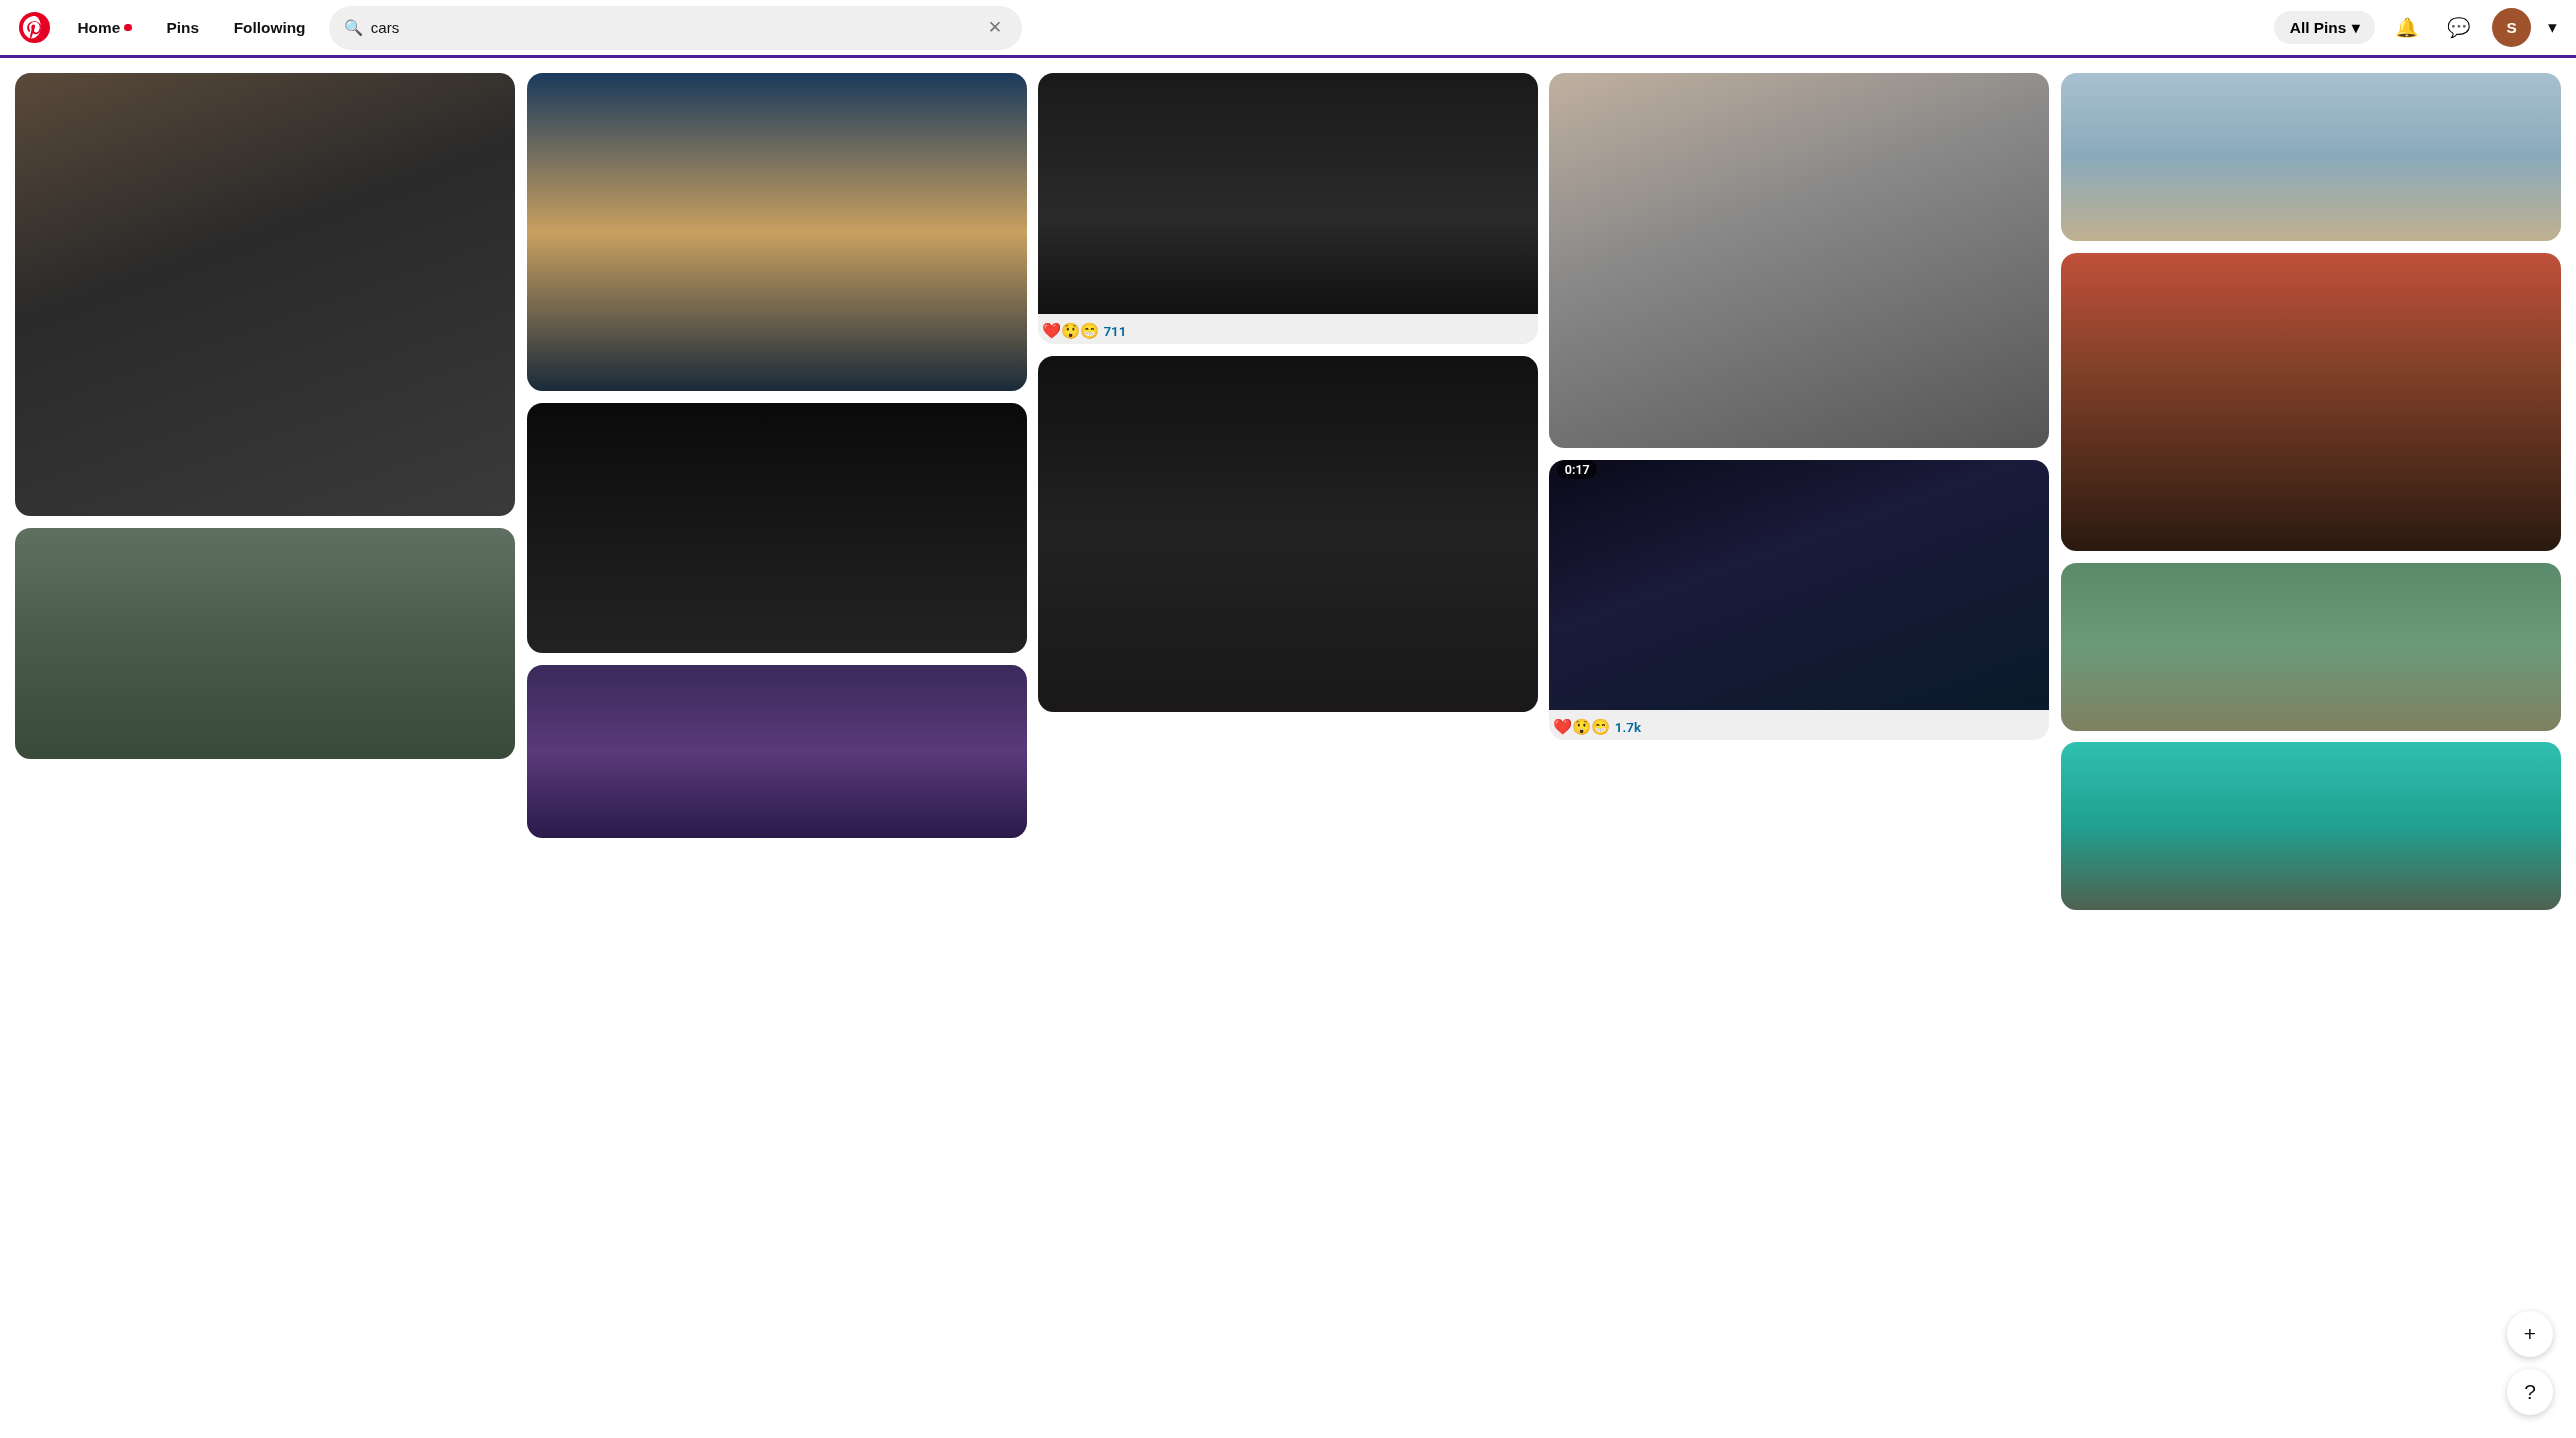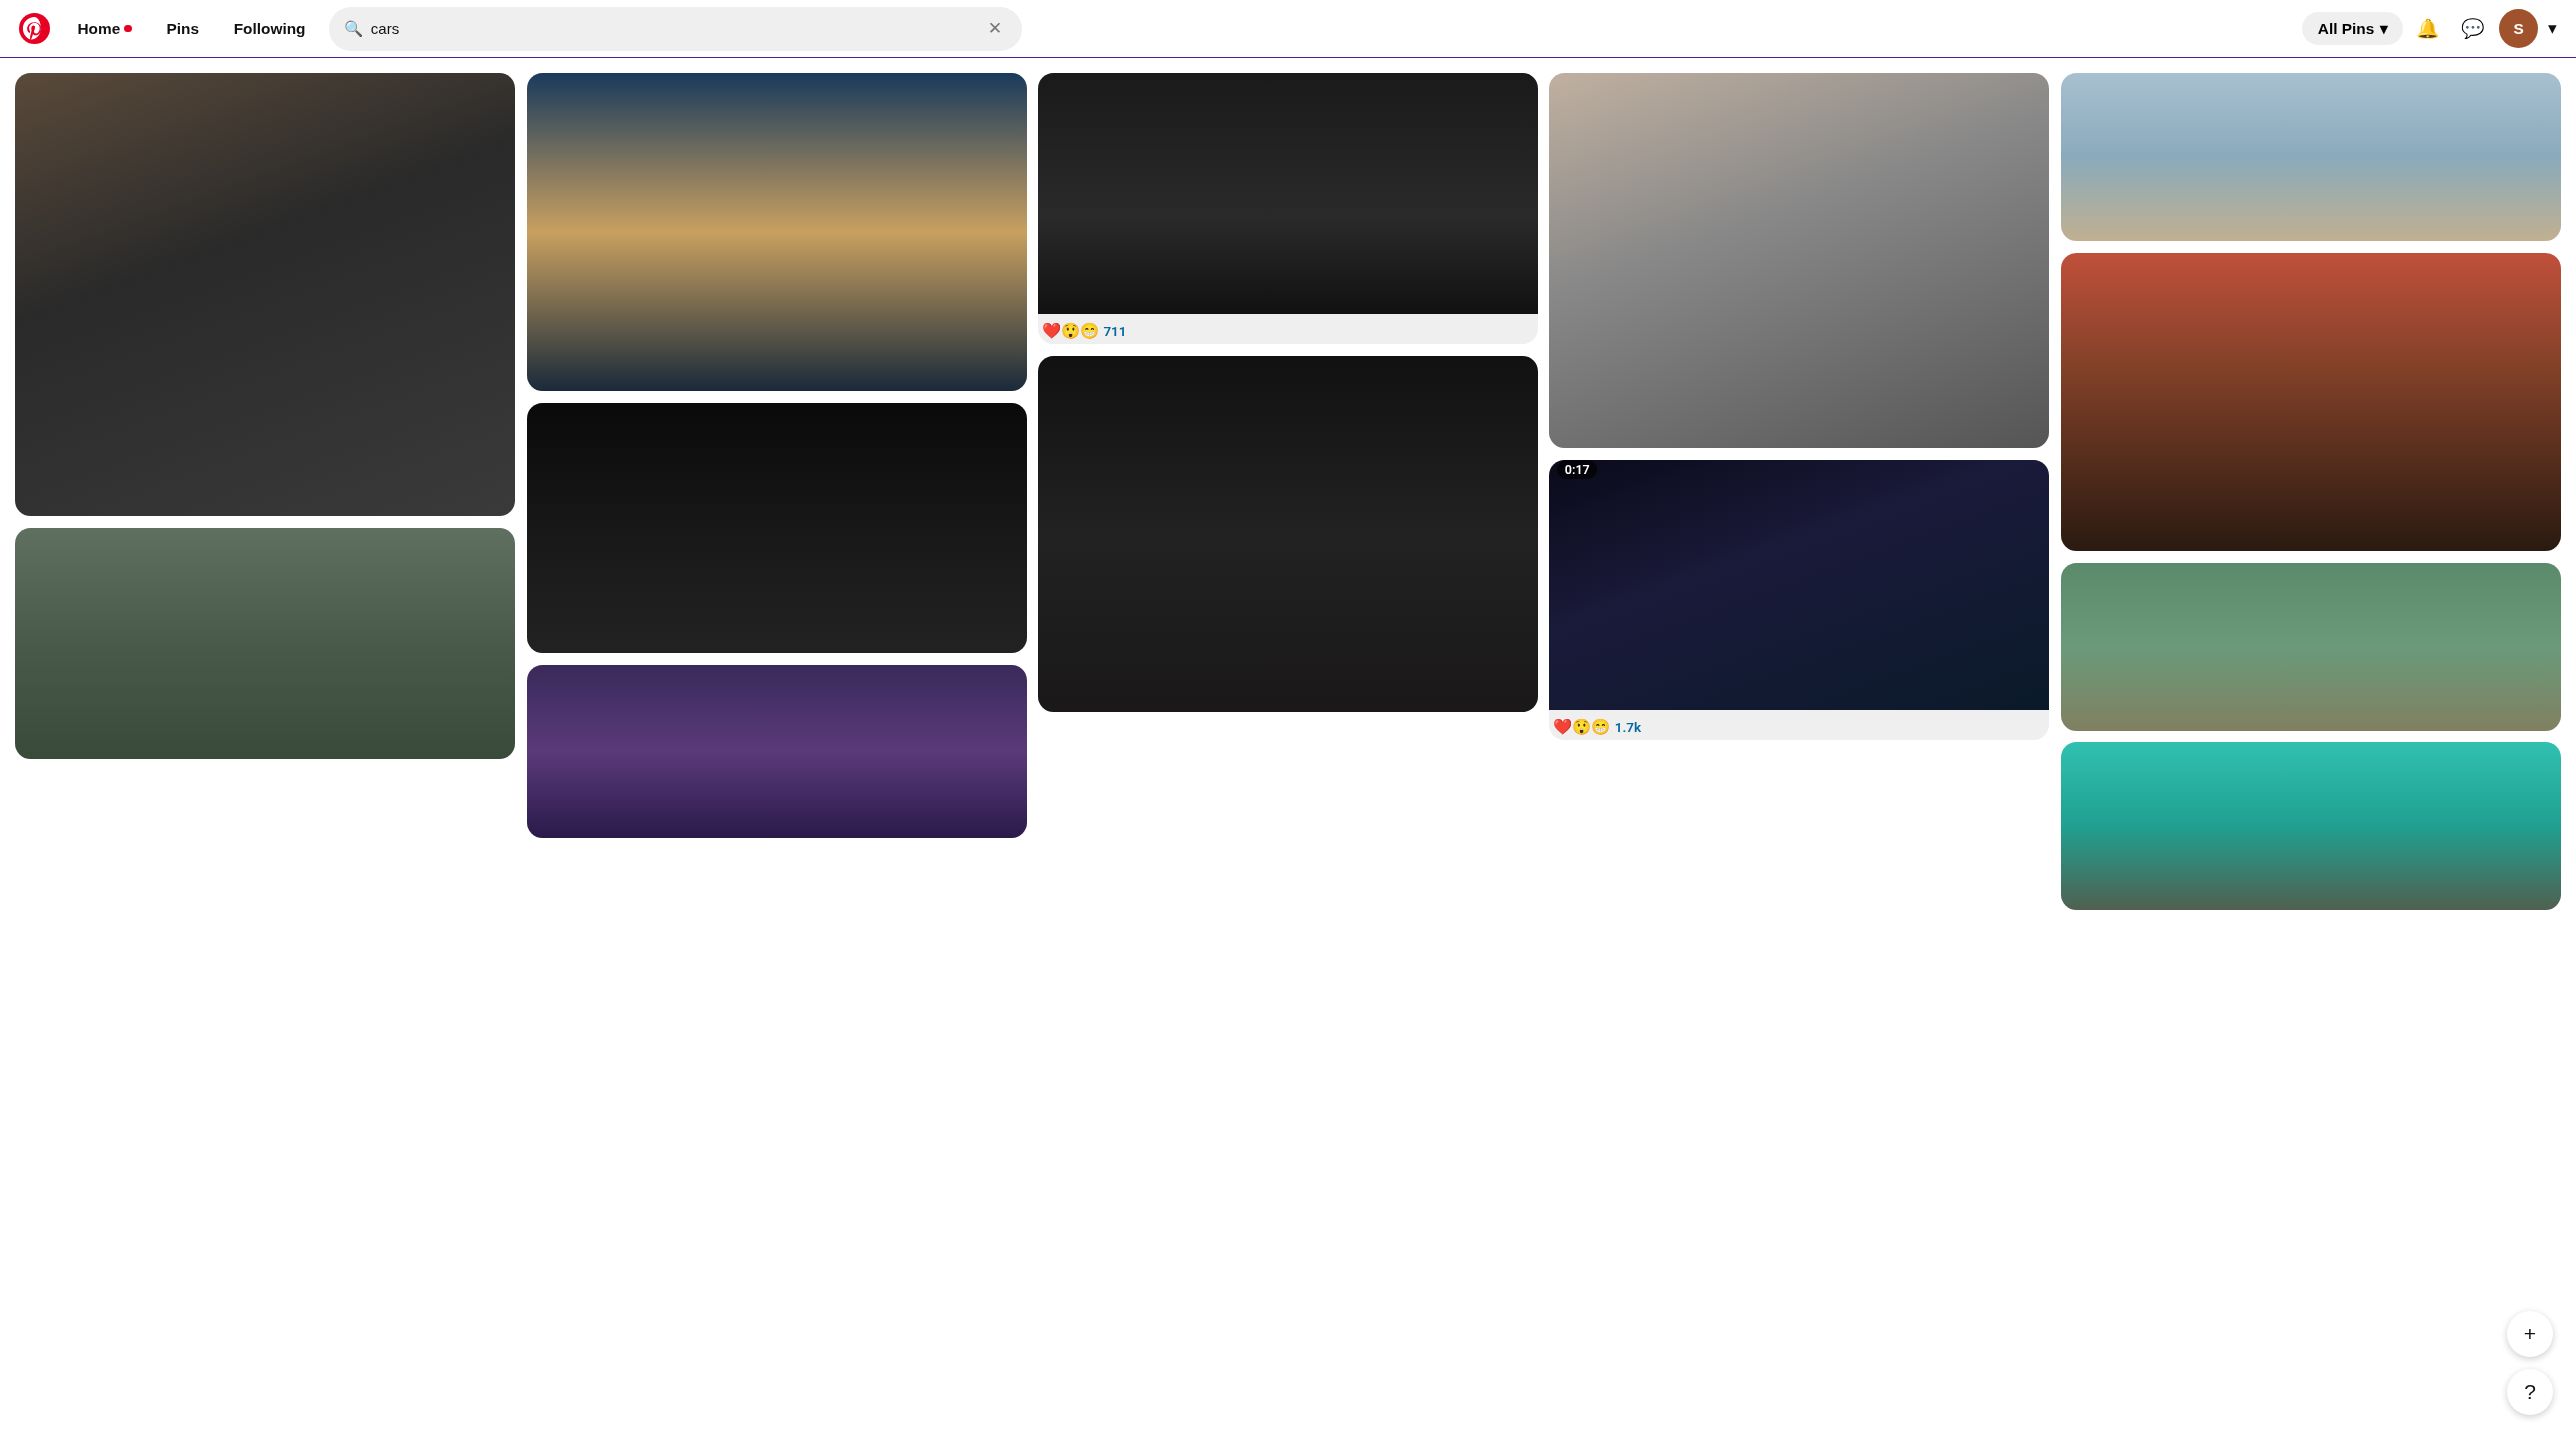--- a/index.html
+++ b/index.html
@@ -5,21 +5,21 @@
     * { margin: 0; padding: 0; box-sizing: border-box; }
     body { font-family: -apple-system, BlinkMacSystemFont, 'Segoe UI', Roboto, sans-serif; background: #fff; overflow-x: hidden; }
 
     
     .header {
       position: fixed; top: 0; left: 0; right: 0; z-index: 100;
       background: #fff;
       height: 58px;
       display: flex; align-items: center; gap: 7.7px;
       padding: 0 15.4px;
-      border-bottom: 1px solid #4c1d95;
+      border-bottom: 3px solid #4c1d95;
     }
     .logo-wrap {
       width: 39px; height: 39px;
       display: flex; align-items: center; justify-content: center;
       flex-shrink: 0;
     }
     .logo-svg { width: 31px; height: 31px; }
     .nav-links { display: flex; gap: 3.9px; align-items: center; }
     .nav-btn {
       background: none; border: none; cursor: pointer;
@@ -39,21 +39,21 @@
     .search-input {
       border: none; background: transparent; flex: 1;
       font-size: 15px; outline: none; color: #111;
     }
     .clear-btn {
       background: none; border: none; cursor: pointer;
       color: #767676; font-size: 17.3px; padding: 3.9px;
       display: flex; align-items: center;
     }
     .header-right {
-      display: flex; align-items: center; gap: 6px; margin-left: auto;
+      display: flex; align-items: center; gap: 13px; margin-left: auto;
     }
     .filter-btn {
       background: #efefef; border: none; border-radius: 23px;
       padding: 7.7px 15.4px; font-size: 15.4px; font-weight: 600;
       cursor: pointer; display: flex; align-items: center; gap: 5.8px;
       white-space: nowrap;
     }
     .icon-btn {
       width: 39px; height: 39px; border-radius: 50%;
       background: none; border: none; cursor: pointer;

